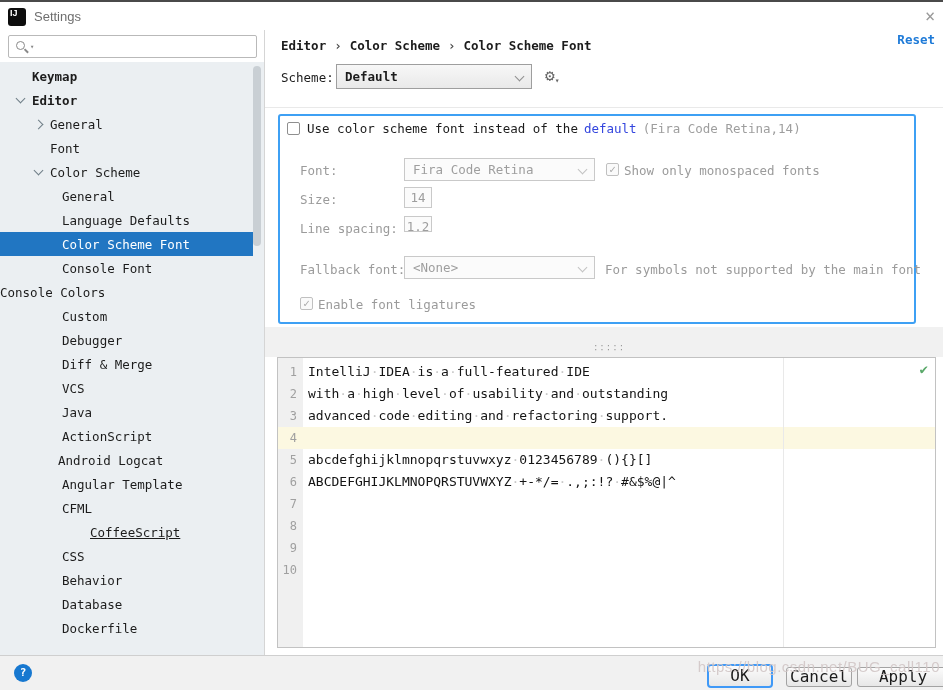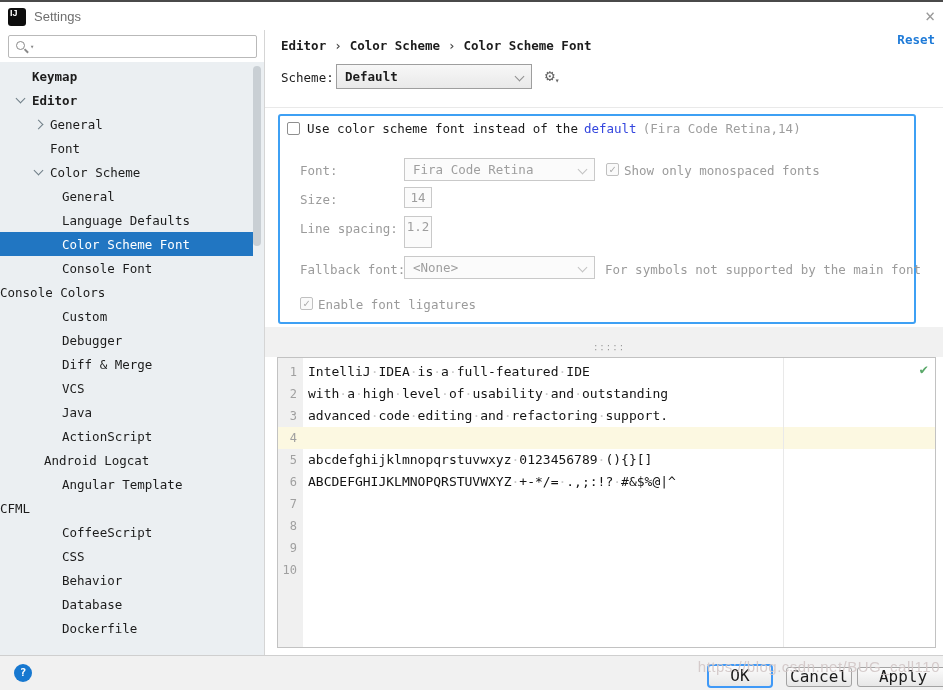--- a/index.html
+++ b/index.html
@@ -176,30 +176,30 @@
     </div>
     <div class="tree-row" style="padding-left: 62px;">
       <span>VCS</span>
     </div>
     <div class="tree-row" style="padding-left: 62px;">
       <span>Java</span>
     </div>
     <div class="tree-row" style="padding-left: 62px;">
       <span>ActionScript</span>
     </div>
-    <div class="tree-row" style="padding-left: 44px;">
+    <div class="tree-row" style="padding-left: 58px;">
       <span>Android Logcat</span>
     </div>
     <div class="tree-row" style="padding-left: 62px;">
       <span>Angular Template</span>
     </div>
-    <div class="tree-row" style="">
+    <div class="tree-row" style="padding-left: 62px;">
       <span>CFML</span>
     </div>
-    <div class="tree-row" style="padding-left: 62px;">
+    <div class="tree-row" style="padding-left: 90px; text-decoration: underline;">
       <span>CoffeeScript</span>
     </div>
     <div class="tree-row" style="padding-left: 62px;">
       <span>CSS</span>
     </div>
     <div class="tree-row" style="padding-left: 62px;">
       <span>Behavior</span>
     </div>
     <div class="tree-row" style="padding-left: 62px;">
       <span>Database</span>
@@ -235,21 +235,21 @@
   <span class="val">Fira Code Retina</span>
   <span class="combo-caret"></span>
 </div>
 <span class="cb checked-dis" style="left:606px;top:163px;">✓</span>
 <div class="abs f-label" style="left:624px;top:163px;">Show only monospaced fonts</div>
 
 <div class="abs f-label" style="left:300px;top:192px;">Size:</div>
 <div class="txt-input" style="left:404px;top:187px;width:28px;height:21px;">14</div>
 
 <div class="abs f-label" style="left:300px;top:221px;">Line spacing:</div>
-<div class="txt-input" style="left:404px;top:216px;width:28px;height:32px;">1.2</div>
+<div class="txt-input" style="left:404px;top:216px;width:28px;height:16px;">1.2</div>
 
 <div class="abs f-label" style="left:300px;top:262px;">Fallback font:</div>
 <div class="abs combo disabled" style="left:404px;top:256px;width:191px;height:23px;">
   <span class="val">&lt;None&gt;</span>
   <span class="combo-caret"></span>
 </div>
 <div class="abs f-label" style="left:605px;top:262px;">For symbols not supported by the main font</div>
 
 <span class="cb checked-dis" style="left:300px;top:297px;">✓</span>
 <div class="abs f-label" style="left:318px;top:297px;">Enable font ligatures</div>

